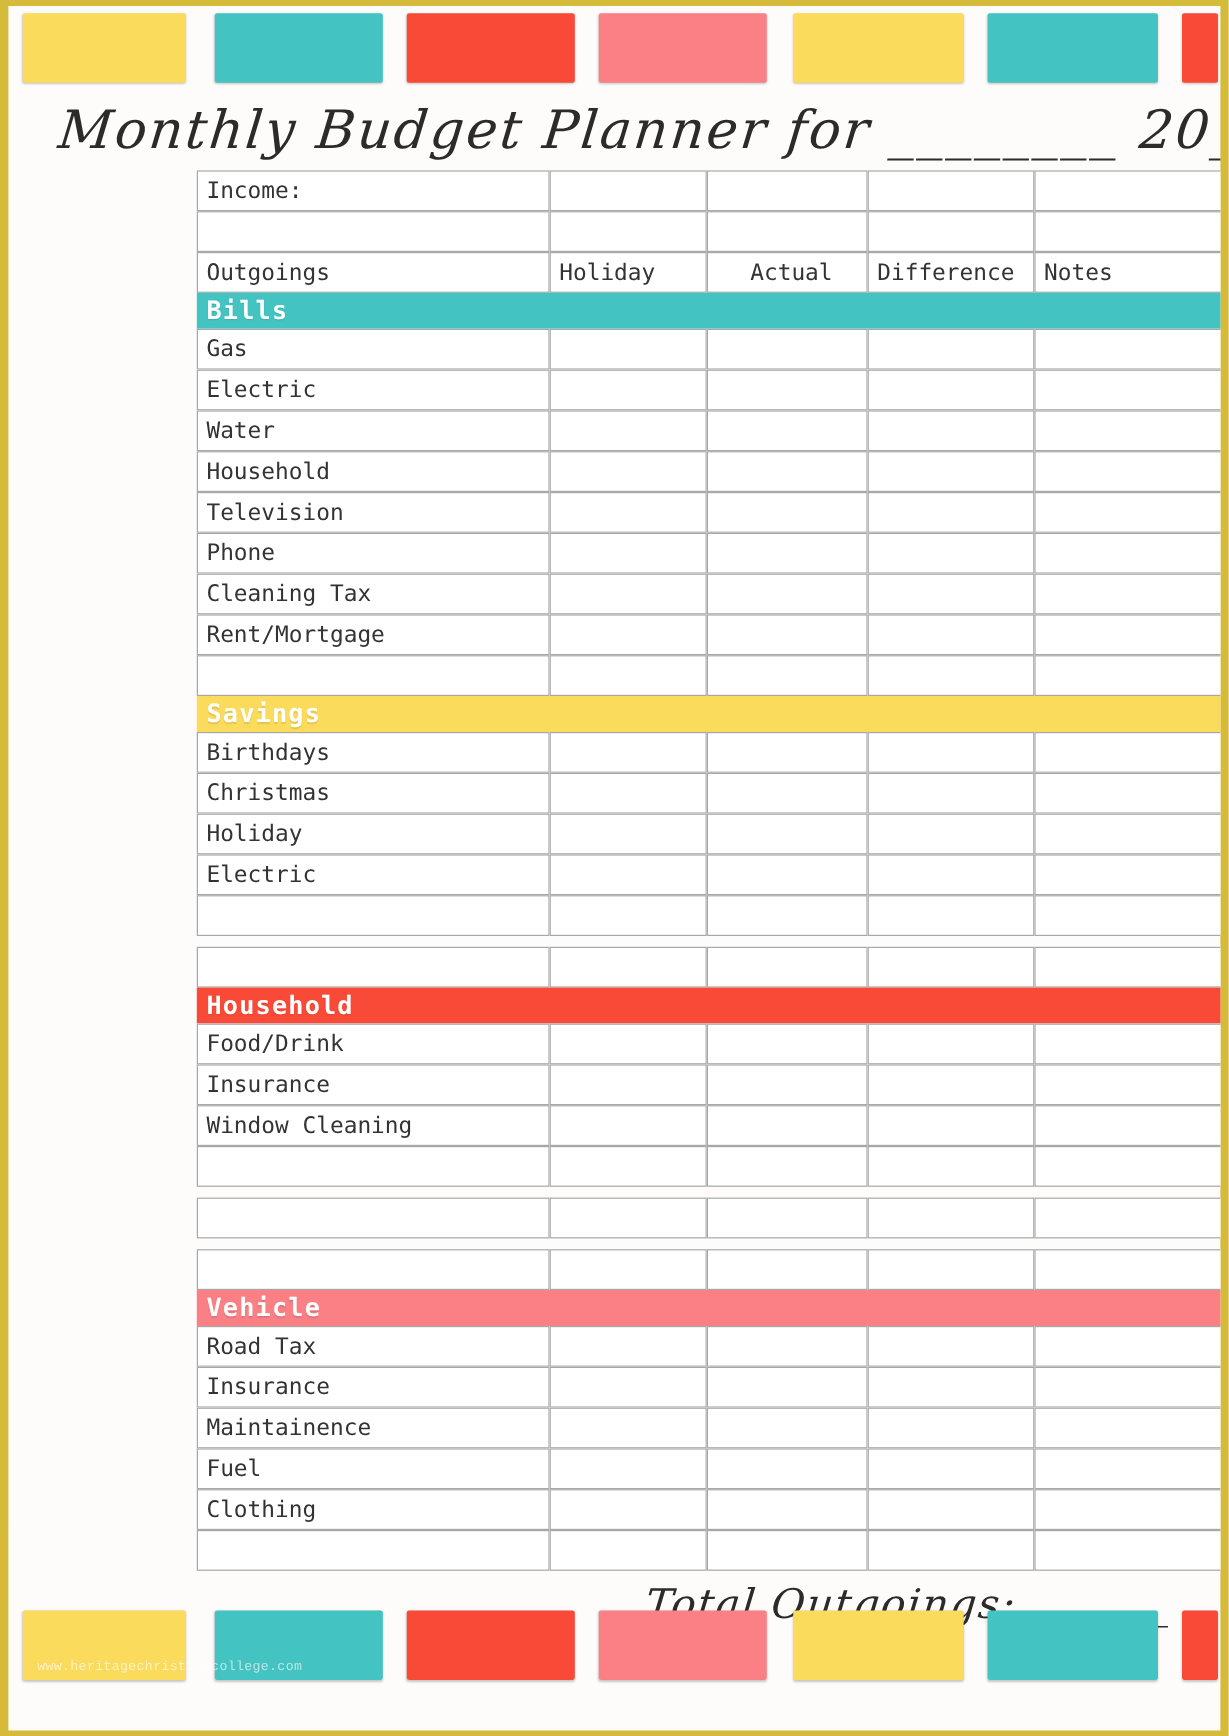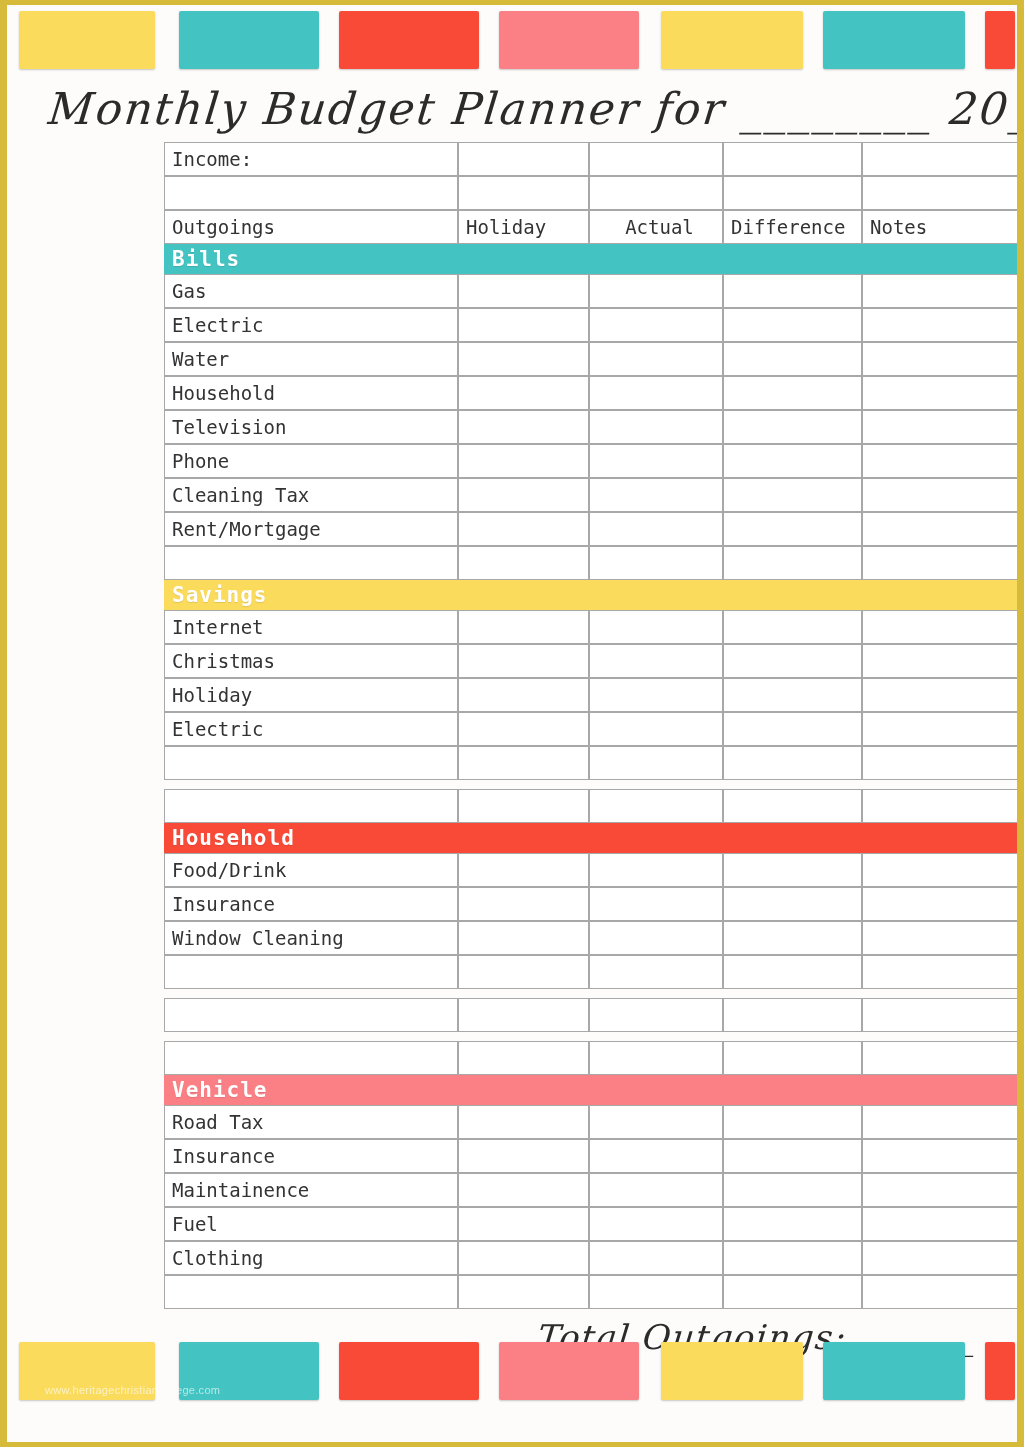--- a/index.html
+++ b/index.html
@@ -137,23 +137,23 @@
     font-size: 34px;
     color: #2b2b2b;
     letter-spacing: 1.5px;
     white-space: nowrap;
     transform: skewX(-6deg);
   }
 
   
   .watermark {
     position: absolute;
-    left: 38px;
+    left: 24px;
     bottom: 46px;
-    font-family: Liberation Sans, sans-serif;
+    font-family: Liberation Mono, monospace;
     font-size: 11px;
     color: rgba(255,255,255,0.62);
     letter-spacing: 0.3px;
     z-index: 5;
     pointer-events: none;
   }
 </style>
 </head>
 <body>
 
@@ -260,21 +260,21 @@
             <td class="c-label"></td>
             <td class="c-budget"></td>
             <td class="c-actual"></td>
             <td class="c-diff"></td>
             <td class="c-notes"></td>
           </tr>
           <tr class="section yellow">
             <td colspan="5" style="background: rgb(250, 219, 92);">Savings</td>
           </tr>
           <tr>
-            <td class="c-label">Internet</td>
+            <td class="c-label">Birthdays</td>
             <td class="c-budget"></td>
             <td class="c-actual"></td>
             <td class="c-diff"></td>
             <td class="c-notes"></td>
           </tr>
           <tr>
             <td class="c-label">Christmas</td>
             <td class="c-budget"></td>
             <td class="c-actual"></td>
             <td class="c-diff"></td>

